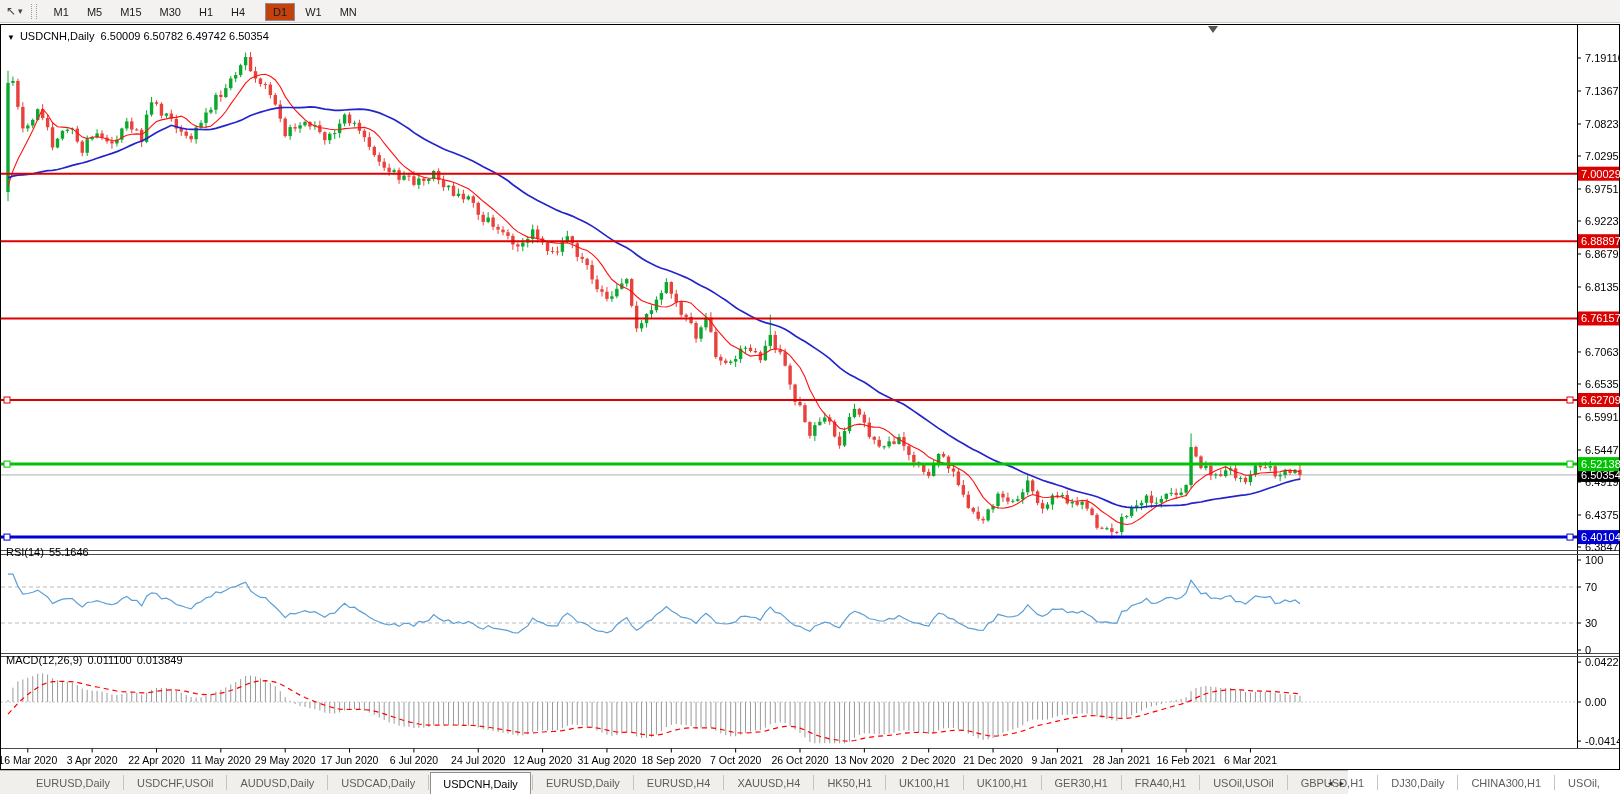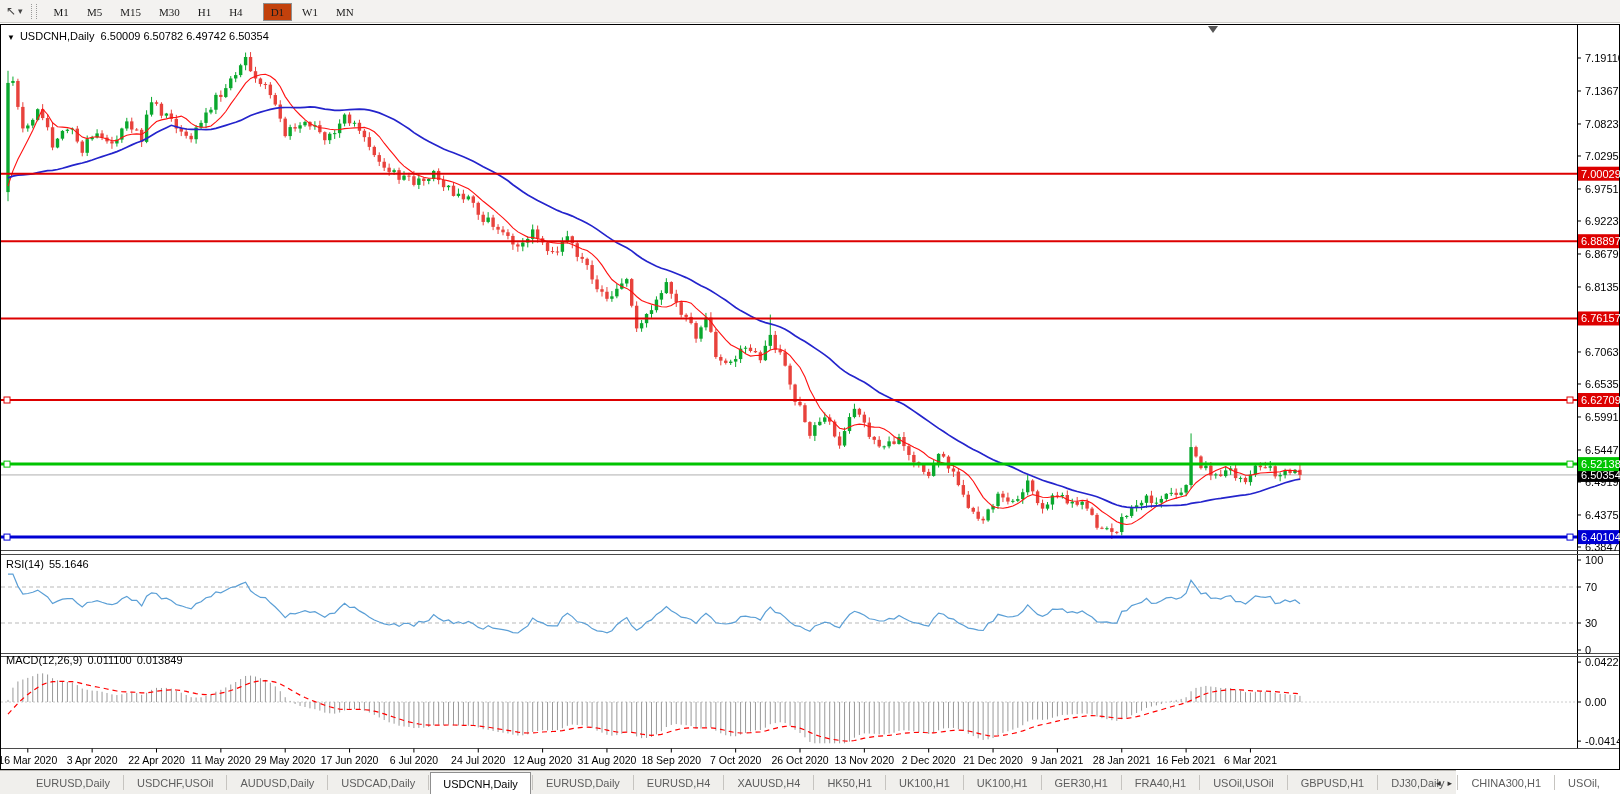--- a/index.html
+++ b/index.html
@@ -5,31 +5,31 @@
   html,body{margin:0;padding:0;}
   body{width:1620px;height:794px;position:relative;background:#fff;overflow:hidden;
        font-family:"Liberation Sans",sans-serif;-webkit-font-smoothing:antialiased;}
   
   .toolbar{position:absolute;top:0;left:0;width:1620px;height:23px;background:#f3f2f0;
            border-bottom:1px solid #cfcdc9;display:flex;align-items:center;box-sizing:border-box;}
   .tool-cursor{font-size:12px;color:#444;margin-left:6px;}
   .tool-caret{font-size:9px;color:#444;margin:0 4px 0 2px;}
   .grip{width:4px;height:15px;border-left:1px dotted #9a9a9a;border-right:1px dotted #9a9a9a;margin:0 8px 0 4px;}
   .tf-btn{font-size:11px;color:#1b1b1b;padding:2px 7px;margin:0 1px;border:1px solid transparent;
-          background:transparent;cursor:default;font-family:Liberation Serif, serif;}
+          background:transparent;cursor:default;font-family:Liberation Sans, sans-serif;}
   .tf-btn.active{border:1px solid #8f8f8f;background:#c2410c;}
   .tb-sep{width:1px;height:15px;background:#c9c7c3;margin:0 5px;}
   
   .chart-area{position:absolute;top:24px;left:0;width:1620px;height:536px;background:#fff;}
   .chart-title{position:absolute;left:7px;top:6px;font-size:11px;color:#000;z-index:5;pointer-events:none;}
   .chart-title .tri{font-size:8px;margin-right:5px;color:#000;}
   .ind-label{position:absolute;left:6px;font-size:11px;color:#000;z-index:5;pointer-events:none;}
   .ind-label span{margin-right:5px;}
   
-  .tabbar{position:absolute;top:770px;left:0;width:1456px;height:24px;background:#f0efec;
+  .tabbar{position:absolute;top:770px;left:0;width:1348px;height:24px;background:#f0efec;
           border-top:1px solid #b9b7b3;display:flex;align-items:stretch;box-sizing:border-box;
           padding-left:24px;font-size:11px;color:#5d5d5d;}
   .tab{display:flex;align-items:center;padding:0 12px;cursor:default;white-space:nowrap;}
   .tab-sep{width:1px;background:#c6c4c0;margin:4px 1px;}
   .tab.active{background:#ffffff;color:#000;border:1px solid #8f8f8f;border-bottom:none;margin-top:1px;}
   .tab-scroll{position:absolute;right:4px;top:0;height:24px;display:flex;align-items:center;
               font-size:9px;color:#333;gap:7px;}
   svg text{font-family:"Liberation Sans",sans-serif;}
 </style>
 </head>
@@ -39,21 +39,21 @@
   <span class="tool-cursor">↖</span>
   <span class="tool-caret">▾</span>
   <span class="grip"></span>
   <span id="tf-buttons"><button class="tf-btn">M1</button><button class="tf-btn">M5</button><button class="tf-btn">M15</button><button class="tf-btn">M30</button><button class="tf-btn">H1</button><button class="tf-btn">H4</button><span class="tb-sep"></span><button class="tf-btn active">D1</button><button class="tf-btn">W1</button><button class="tf-btn">MN</button></span>
 </div>
 
 <div class="chart-area">
   <div class="chart-title">
     <span class="tri">▼</span><span>USDCNH,Daily</span>&nbsp;&nbsp;<span>6.50009 6.50782 6.49742 6.50354</span>
   </div>
-  <div class="ind-label" style="top:534px;">
+  <div class="ind-label" style="top:522px;">
     <span>RSI(14)</span><span>55.1646</span>
   </div>
   <div class="ind-label" style="top:630px;text-align:right;">
     <span>MACD(12,26,9)</span><span>0.011100</span><span>0.013849</span>
   </div>
   <svg id="chart-svg" width="1620" height="746">
       <g>
         <rect x="0.5" y="0.5" width="1619" height="745" fill="none" stroke="#000" stroke-width="1"></rect>
         <line x1="1577.5" y1="1" x2="1577.5" y2="724" stroke="#000"></line>
         <line x1="1" y1="526.5" x2="1619" y2="526.5" stroke="#4a4a4a"></line>

